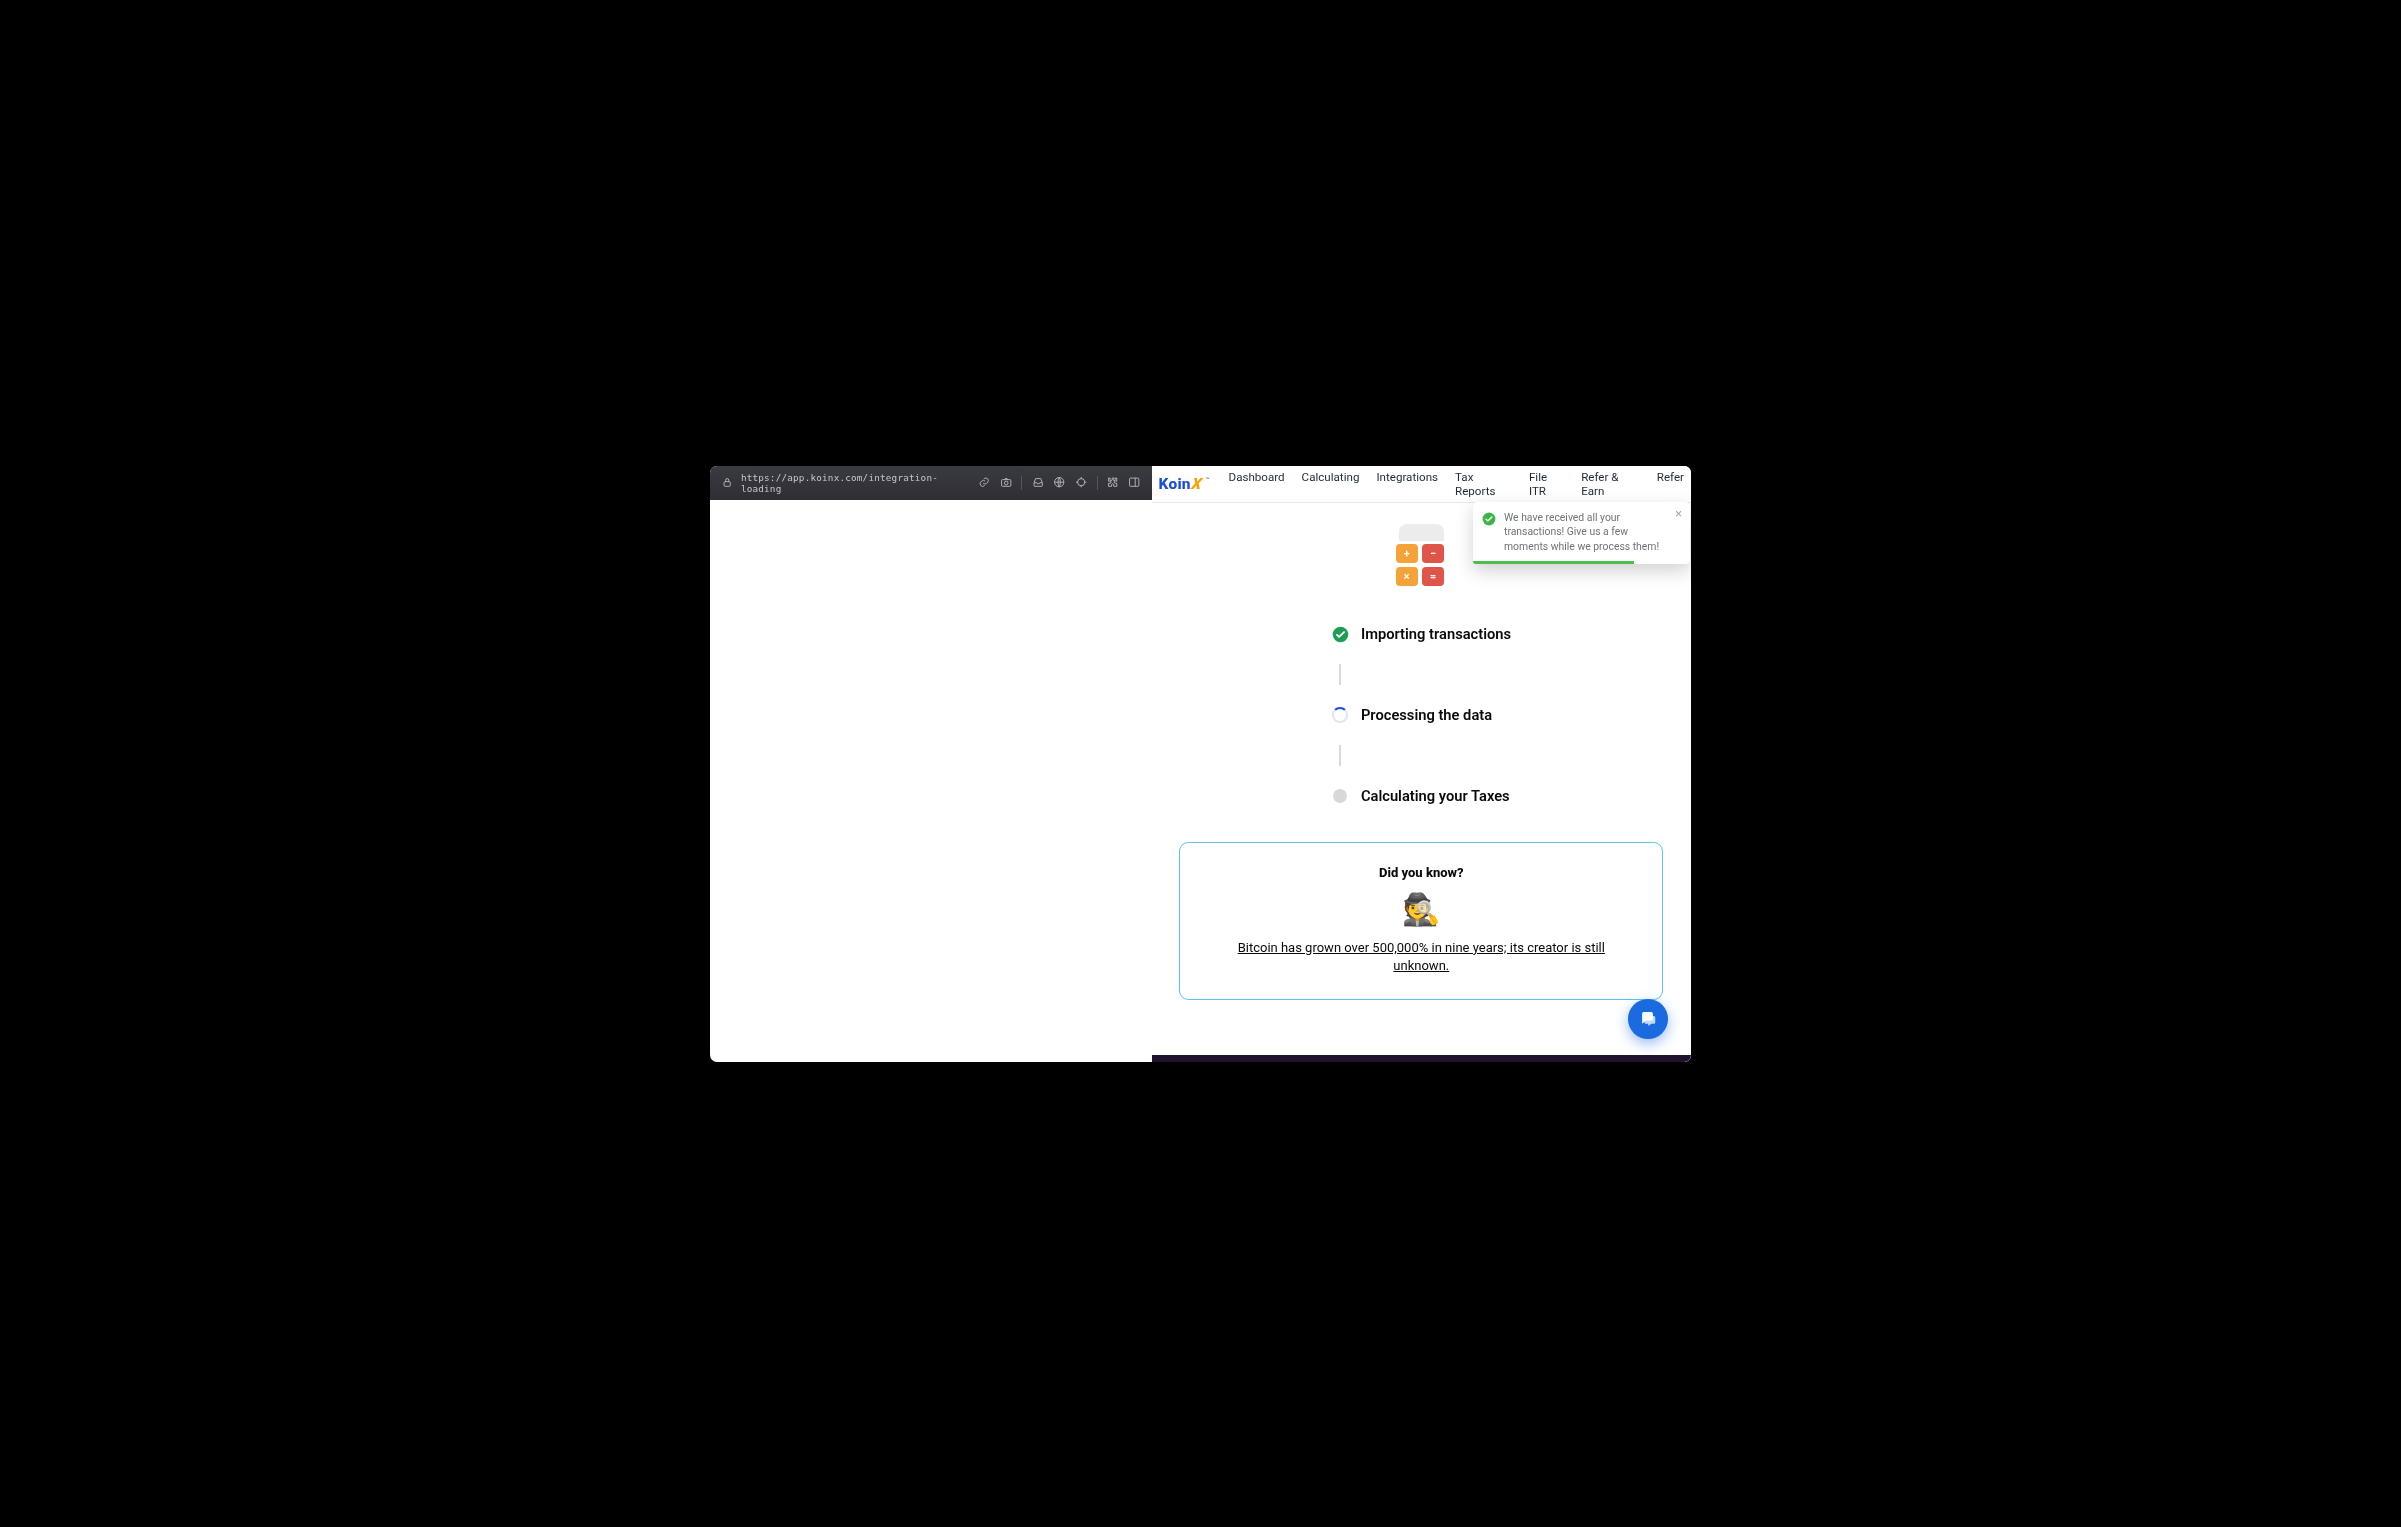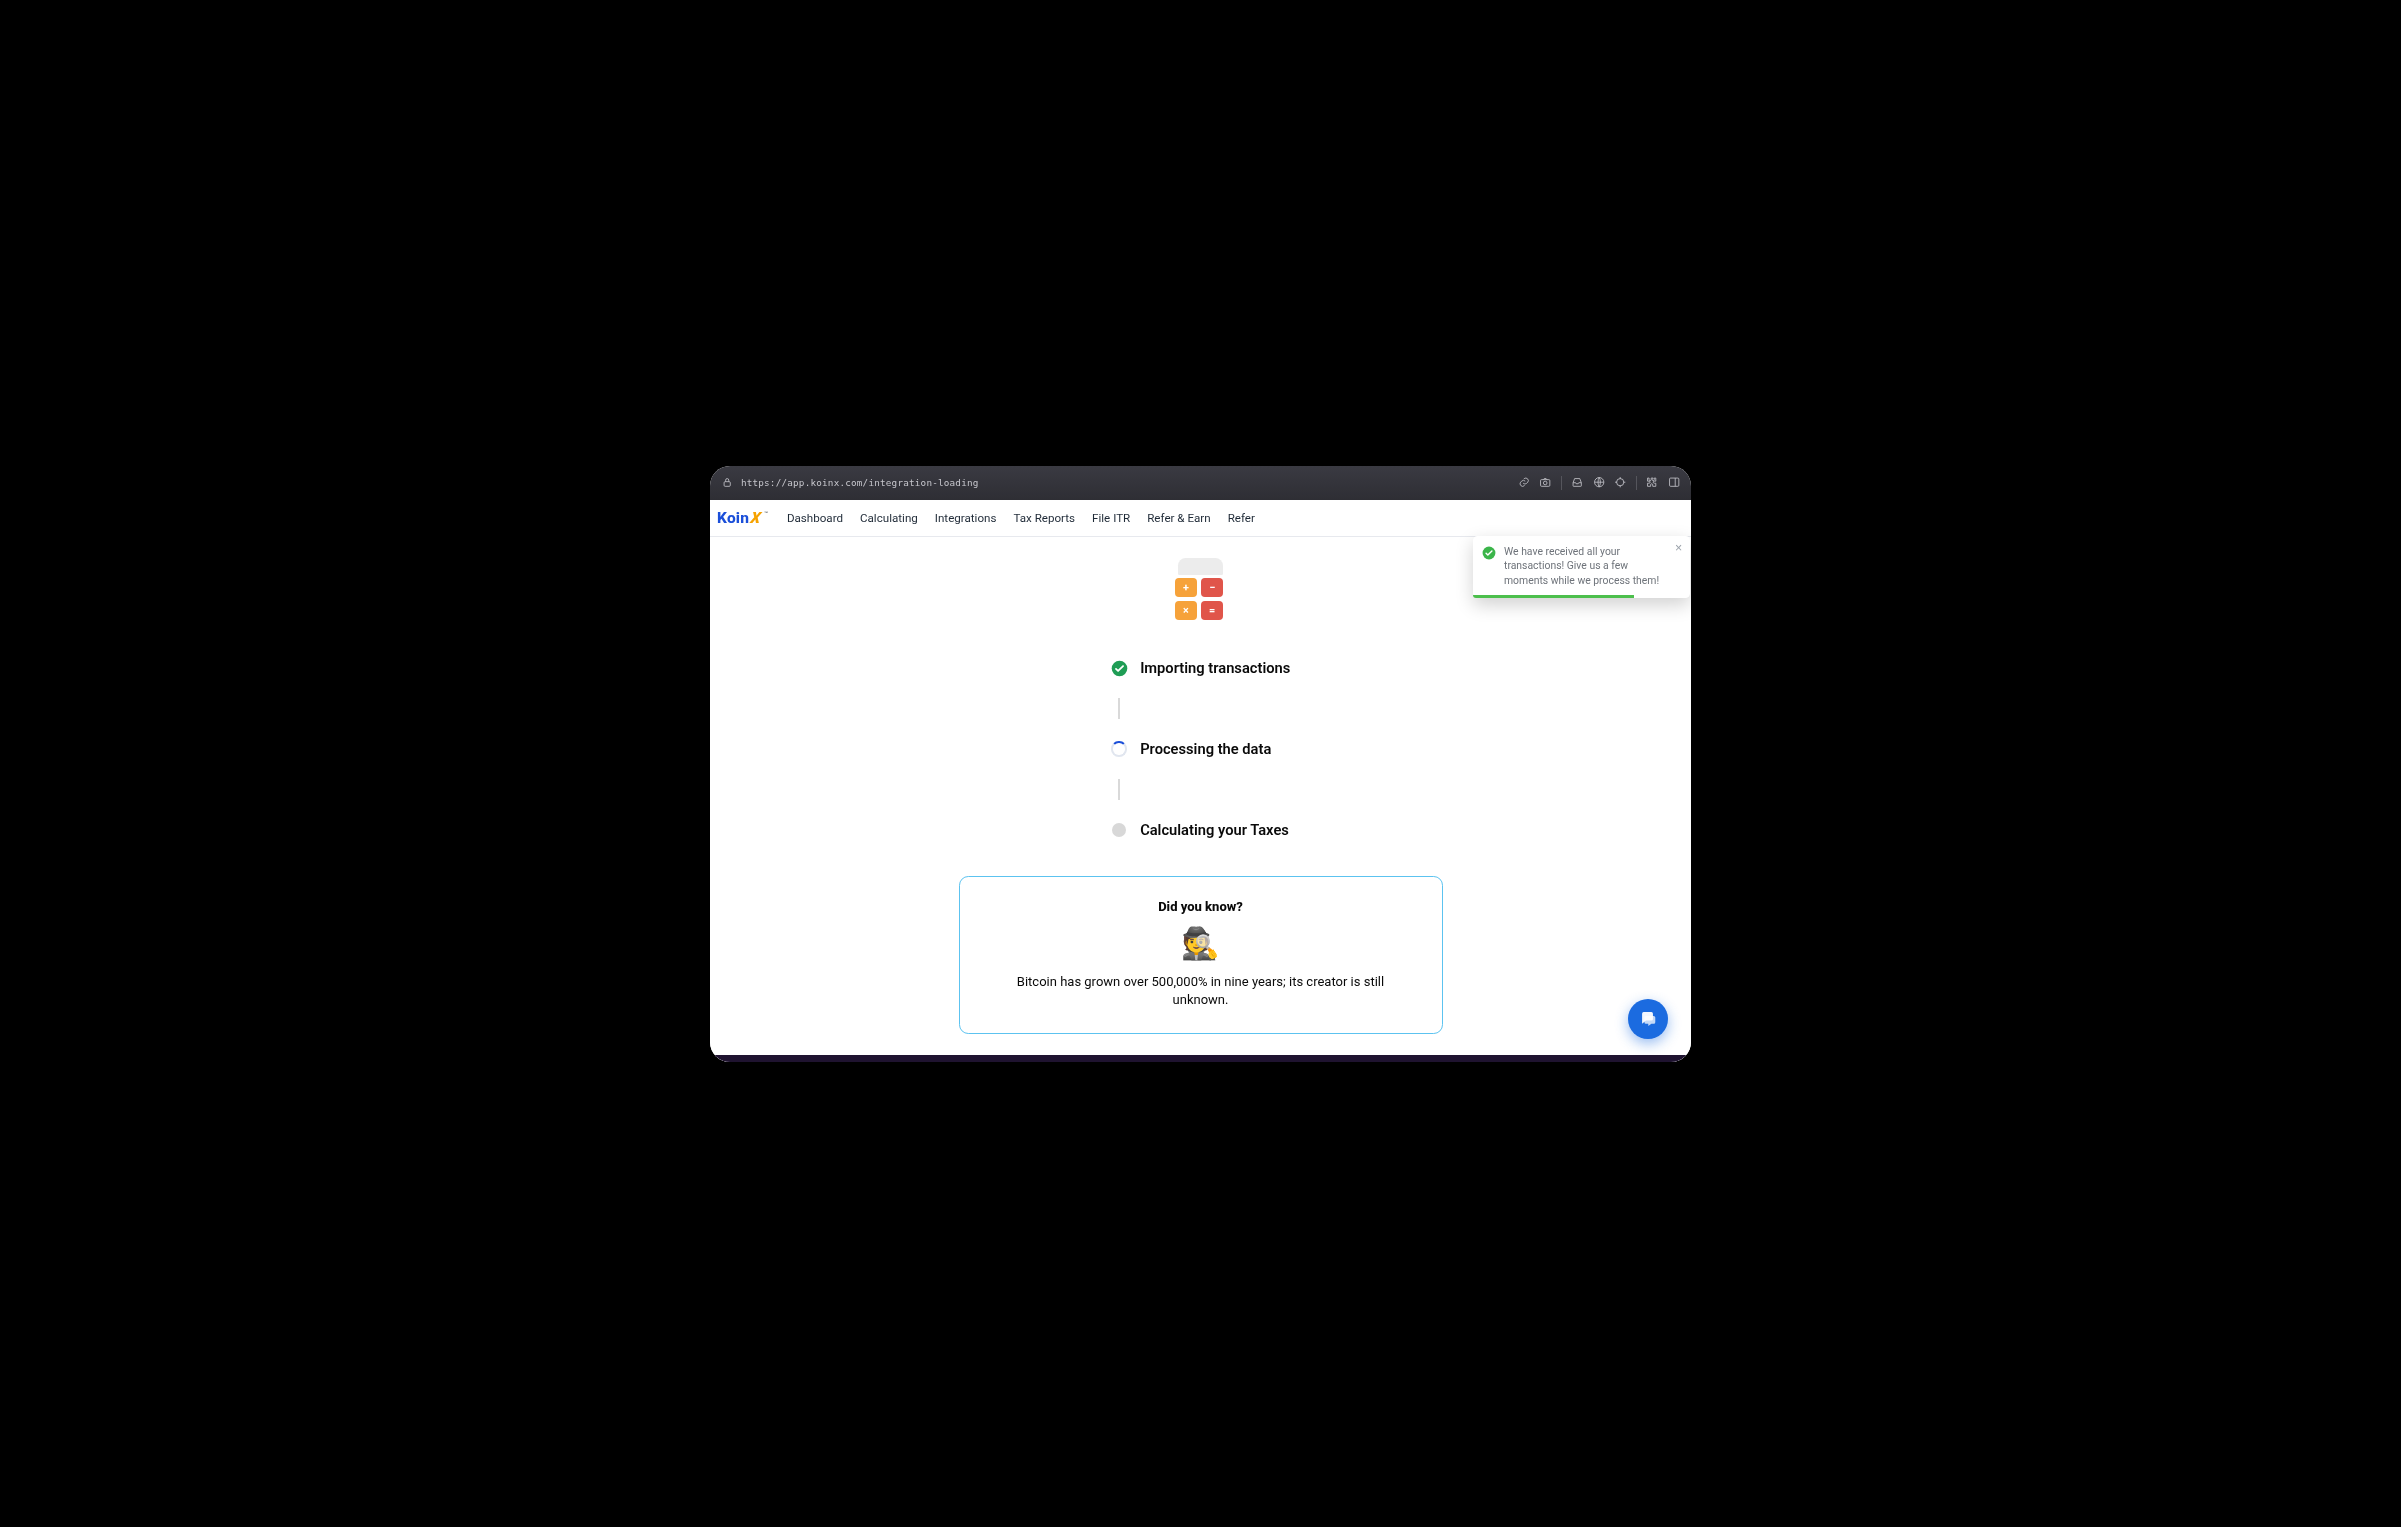--- a/index.html
+++ b/index.html
@@ -10,25 +10,25 @@
     display: flex;
     align-items: center;
     justify-content: center;
     min-height: 100vh;
   }
 
   .browser-window {
     width: 981px;
     height: 596px;
     background: #fff;
-    border-radius: 20px;
+    border-radius: 7px;
     overflow: hidden;
     box-shadow: 0 7.7px 31px rgba(0,0,0,0.5);
     display: flex;
-    flex-direction: column;
+    flex-direction: row;
     position: relative;
   }
 
   
   .browser-chrome {
     height: 34px;
     background: linear-gradient(to bottom, #3a3a42, #2e2e34);
     display: flex;
     align-items: center;
     padding: 0 10.8px;
@@ -162,21 +162,21 @@
   .dyk-card {
     margin-top: 37px;
     width: 484px;
     border: 1.5px solid #5cc3f0;
     border-radius: 9.3px;
     padding: 21.7px 31px 23px;
     text-align: center;
   }
   .dyk-title { font-size: 13px; font-weight: 800; color:#0a0a0a; }
   .dyk-emoji { font-size: 31px; margin-top: 14px; line-height:1; }
-  .dyk-text  { font-size: 13px; margin-top: 14px; color:#0a0a0a; line-height:1.45; }
+  .dyk-text  { font-size: 13px; margin-top: 14px; color:#0a0a0a; line-height:1.45;text-decoration:underline; }
 
   
   .toast {
     position: absolute;
     top: 36px;
     right: 1px;
     width: 217px;
     background: #fff;
     border-radius: 4.6px;
     box-shadow: 0 6.2px 18.6px rgba(0,0,0,0.18);

